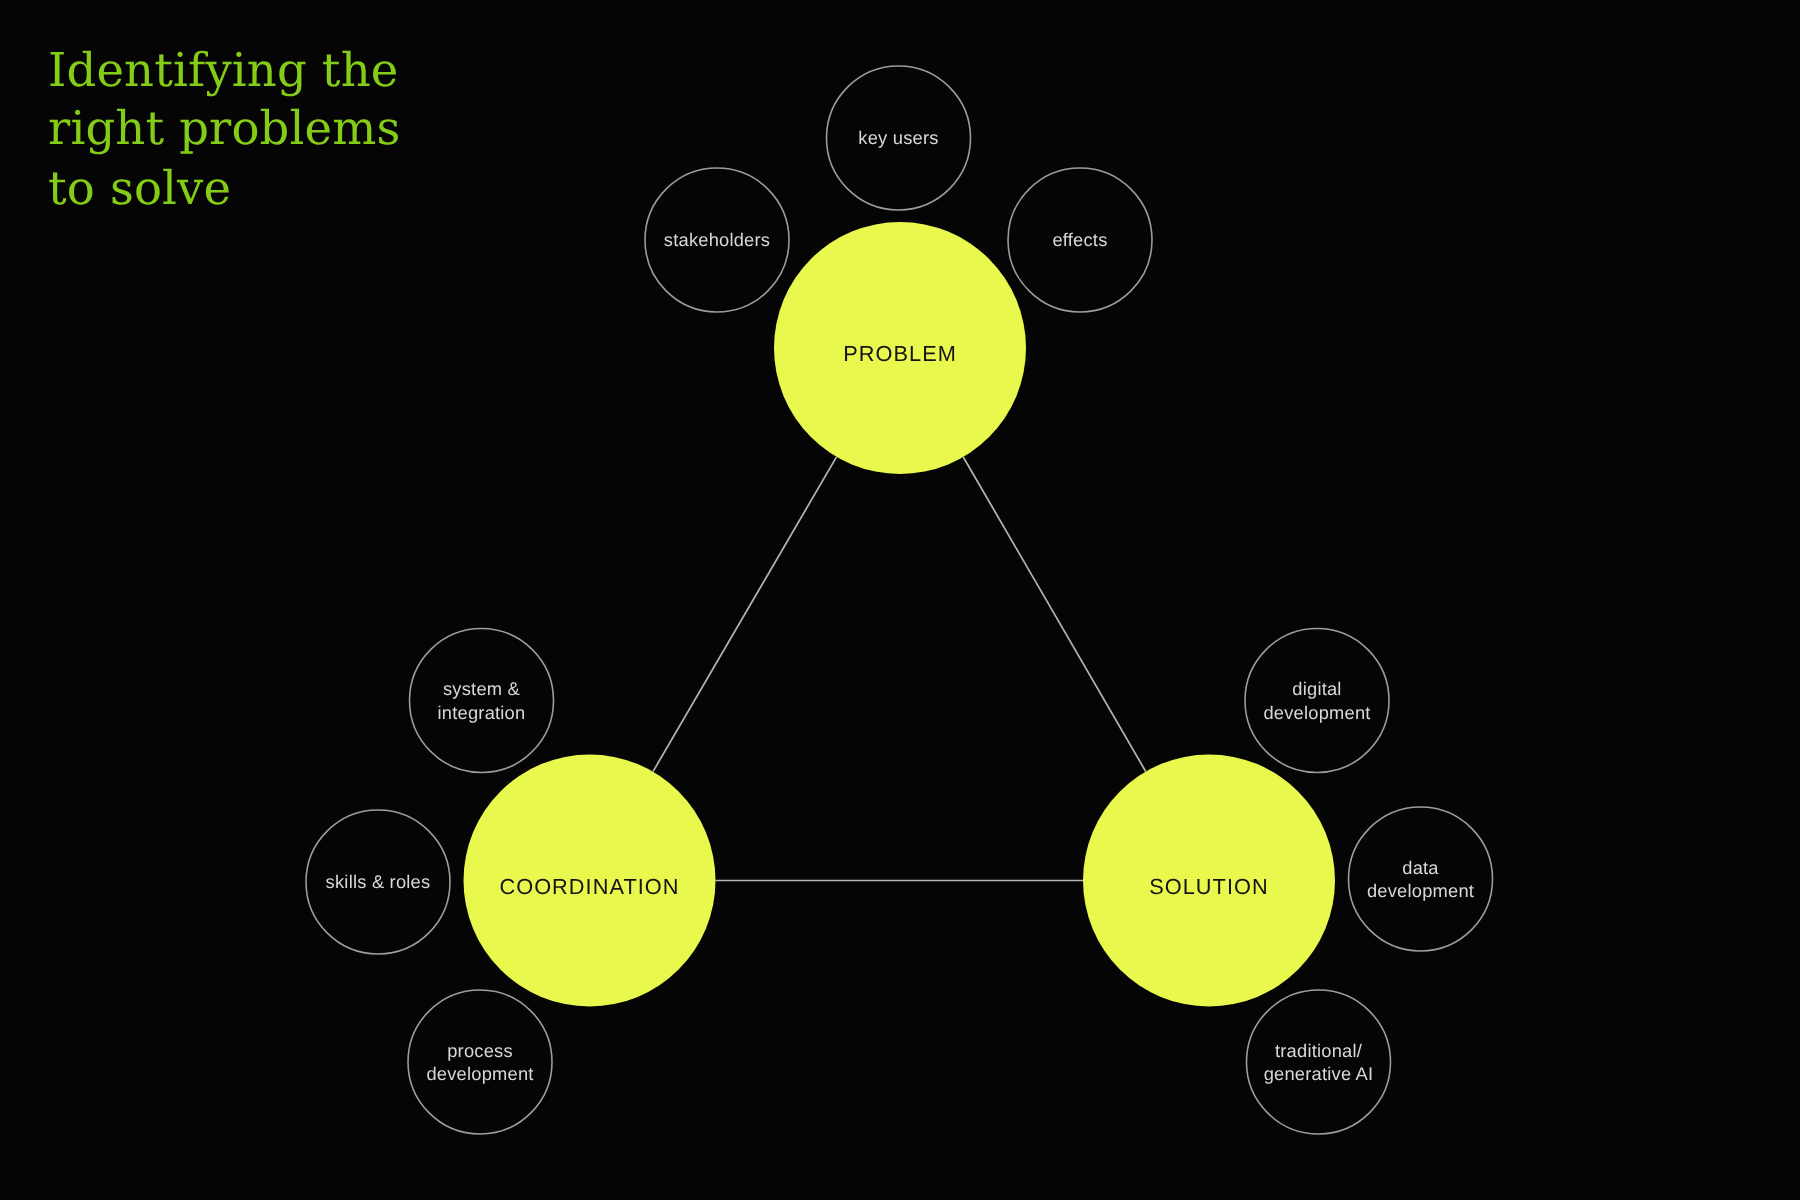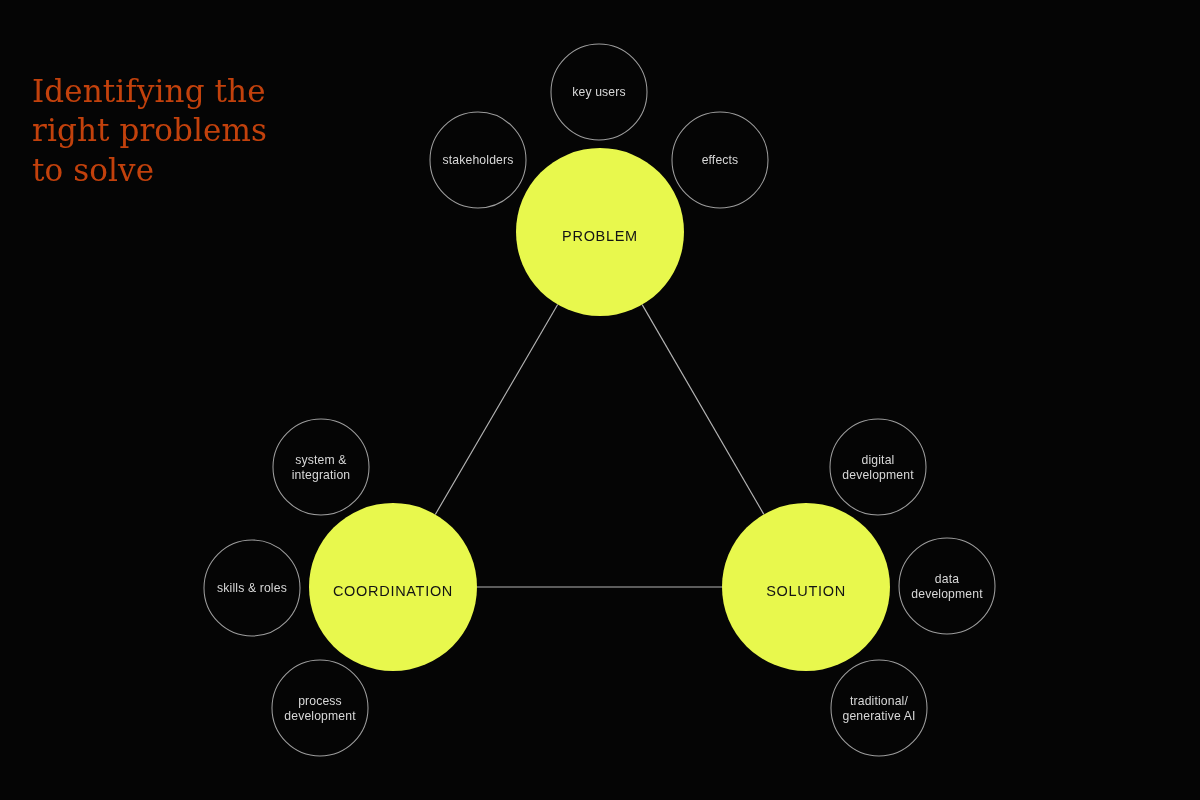--- a/index.html
+++ b/index.html
@@ -23,24 +23,23 @@
   }
   .title {
     position: absolute;
     left: 32px;
     top: 28px;
     width: 300px;
     font-family: "DejaVu Serif", "Liberation Serif", serif;
     font-weight: 400;
     font-size: 31px;
     line-height: 1.27;
-    color: #c2410c;
+    color: #84cc16;
     letter-spacing: 0.1px;
     white-space: pre-line;
-    margin-top: 44px;
   }
   svg.graph {
     position: absolute;
     left: 0; top: 0;
     width: 1200px;
     height: 800px;
     display: block;
   }
   .edge {
     stroke: #b4b4b4;

